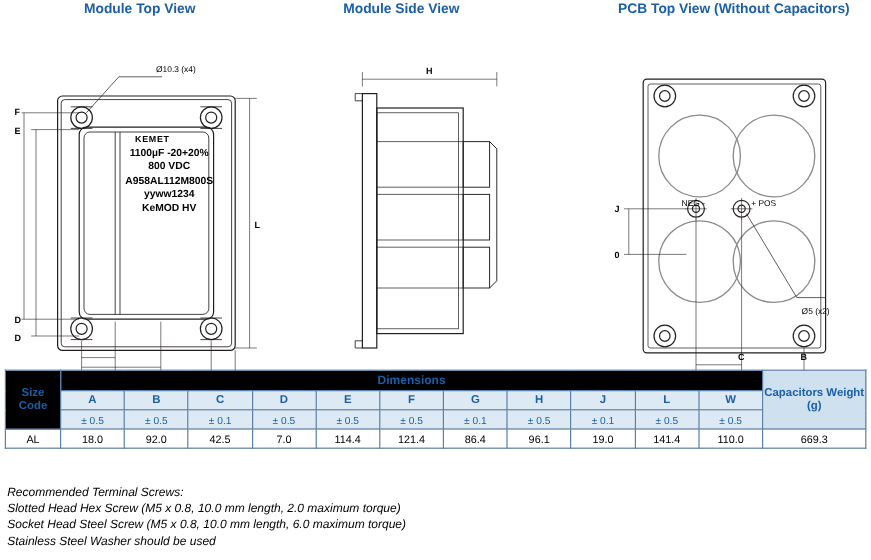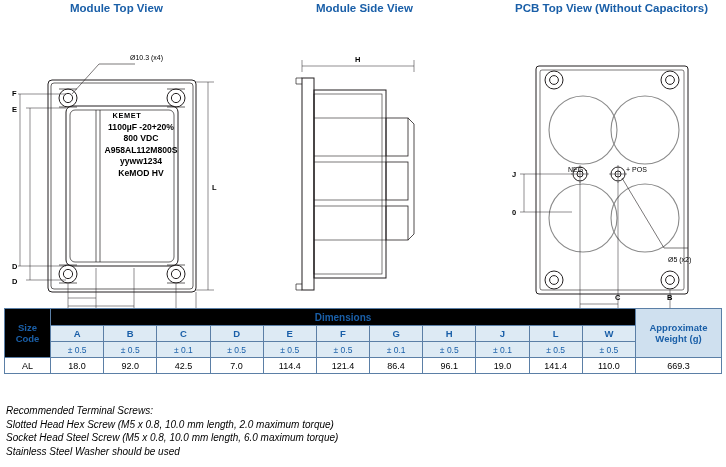--- a/index.html
+++ b/index.html
@@ -23,21 +23,21 @@
 
   
   .view-title {
     position: absolute;
     font-size: 11.5px;
     font-weight: bold;
     color: #1a5fa8;
     white-space: nowrap;
   }
   #title-top  { left: 70px;  top: 2px; }
-  #title-side { left: 316px; top: 2px; text-align: center; }
+  #title-side { left: 286px; top: 2px; text-align: center; }
   #title-pcb  { left: 503px; top: 2px; padding-left: 12px; }
 
   
   .draw {
     position: absolute;
     top: 22px;
     height: 282px;
   }
   #draw-top  { left: 4px;   width: 240px; }
   #draw-side { left: 262px; width: 200px; }
@@ -340,21 +340,21 @@
   <table class="dims">
     <colgroup>
       <col style="width:46px">
       <col span="11">
       <col style="width:86px">
     </colgroup>
     <thead>
       <tr>
         <th class="hdr-size" rowspan="3">Size Code</th>
         <th class="hdr-dims" colspan="11">Dimensions</th>
-        <th class="hdr-weight" rowspan="3">Approximate Weight (g)</th>
+        <th class="hdr-weight" rowspan="3">Capacitors Weight (g)</th>
       </tr>
       <tr>
         <th class="col-letter">A</th>
         <th class="col-letter">B</th>
         <th class="col-letter">C</th>
         <th class="col-letter">D</th>
         <th class="col-letter">E</th>
         <th class="col-letter">F</th>
         <th class="col-letter">G</th>
         <th class="col-letter">H</th>

